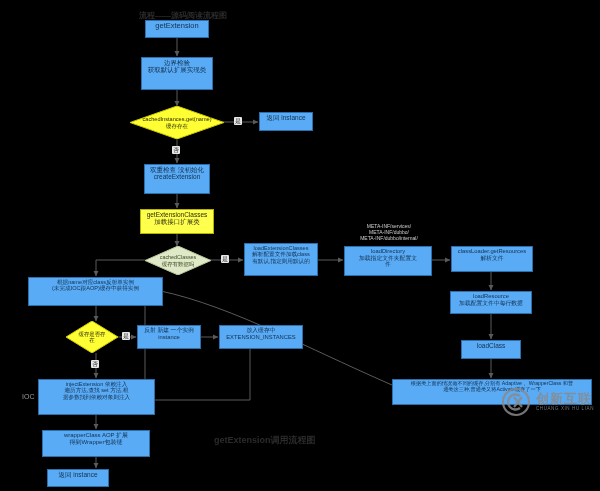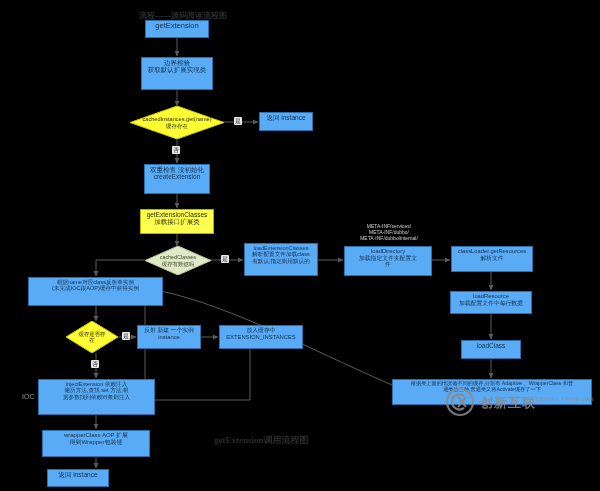--- a/index.html
+++ b/index.html
@@ -93,21 +93,21 @@
   }
   .watermark {
     position: absolute;
     right: 6px; bottom: 4px;
     display: flex;
     align-items: center;
     gap: 4px;
     z-index: 5;
     opacity: .85;
   }
-  .wm-text { display: flex; flex-direction: row; line-height: 1; text-align: center; }
+  .wm-text { display: flex; flex-direction: column; line-height: 1; }
   .wm-cn { color: #8a8a8a; font-size: 13px; font-weight: bold; letter-spacing: 1px; }
   .wm-en { color: #8a8a8a; font-size: 4.5px; letter-spacing: .6px; margin-top: 2px; }
 </style>
 </head>
 <body>
 
 <div id="canvas">
 
   <svg class="edges" viewBox="0 0 600 491">
     <defs>
@@ -280,21 +280,21 @@
 
   <div class="node box" style="left:42px; top:430px; width:108px; height:27px; font-size:6px;">
     <div class="txt" style="white-space:pre-line;">wrapperClass  AOP 扩展
 得到Wrapper包装链</div>
   </div>
 
   <div class="node box" style="left:47px; top:469px; width:62px; height:18px; font-size:6.5px;">
     <div class="txt" style="white-space:pre-line;">返回 instance</div>
   </div>
 
-  <div class="dark-title" style="left:214px; top:434px; font-size:9px;font-family:Liberation Serif, serif;">getExtension调用流程图</div>
+  <div class="dark-title" style="left:214px; top:434px; font-size:9px;">getExtension调用流程图</div>
 
   <div class="watermark">
     <svg width="32" height="32" viewBox="0 0 32 32">
       <circle cx="16" cy="16" r="13" fill="none" stroke="#8a8a8a" stroke-width="2.2"></circle>
       <path d="M20,10 A7.5,7.5 0 1 0 20,22" fill="none" stroke="#8a8a8a" stroke-width="2.4"></path>
       <path d="M14,11 L22,21 M22,11 L14,21" stroke="#8a8a8a" stroke-width="2.2" fill="none"></path>
     </svg>
     <div class="wm-text">
       <span class="wm-cn">创新互联</span>
       <span class="wm-en">CHUANG XIN HU LIAN</span>

